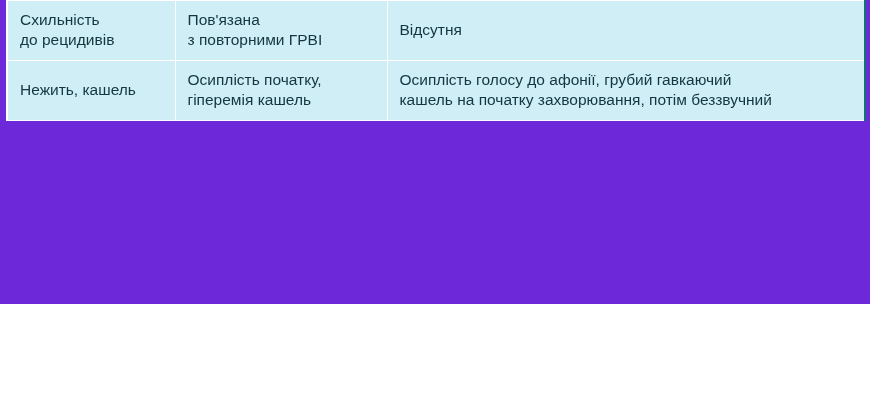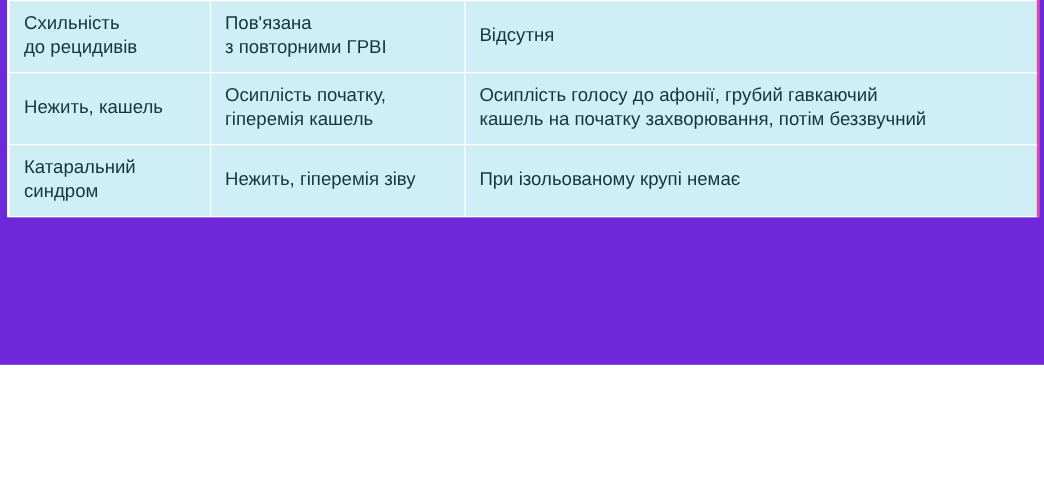--- a/index.html
+++ b/index.html
@@ -34,21 +34,21 @@
     color: #15353f;
     font-size: 15.5px;
     line-height: 1.32;
     padding: 9px 10px 9px 12px;
     background: #cfeef5;
   }
   table.comparison tr td:first-child {
     border-left: 2px solid #ffffff;
   }
   table.comparison tr td:last-child {
-    border-right: 2px solid #ec4899;
+    border-right: 2px solid #0f766e;
   }
   col.c1 { width: 168px; }
   col.c2 { width: 212px; }
   col.c3 { width: 478px; }
   .cell-line { display: block; white-space: nowrap; }
 </style>
 </head>
 <body>
 
 <div class="table-wrap">
@@ -78,27 +78,15 @@
         </td>
         <td>
           <span class="cell-line">Осиплість початку,</span>
           <span class="cell-line">гіперемія кашель</span>
         </td>
         <td>
           <span class="cell-line">Осиплість голосу до афонії, грубий гавкаючий</span>
           <span class="cell-line">кашель на початку захворювання, потім беззвучний</span>
         </td>
       </tr>
-      <tr>
-        <td>
-          <span class="cell-line">Катаральний</span>
-          <span class="cell-line">синдром</span>
-        </td>
-        <td>
-          <span class="cell-line">Нежить, гіперемія зіву</span>
-        </td>
-        <td>
-          <span class="cell-line">При ізольованому крупі немає</span>
-        </td>
-      </tr>
     </tbody>
   </table>
 </div>
 
 </body></html>

